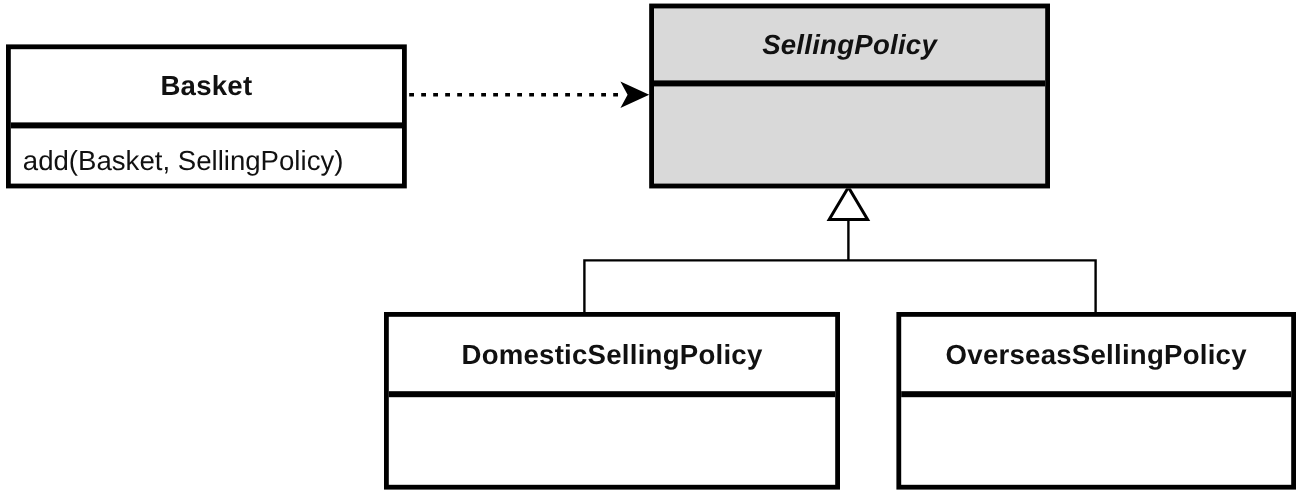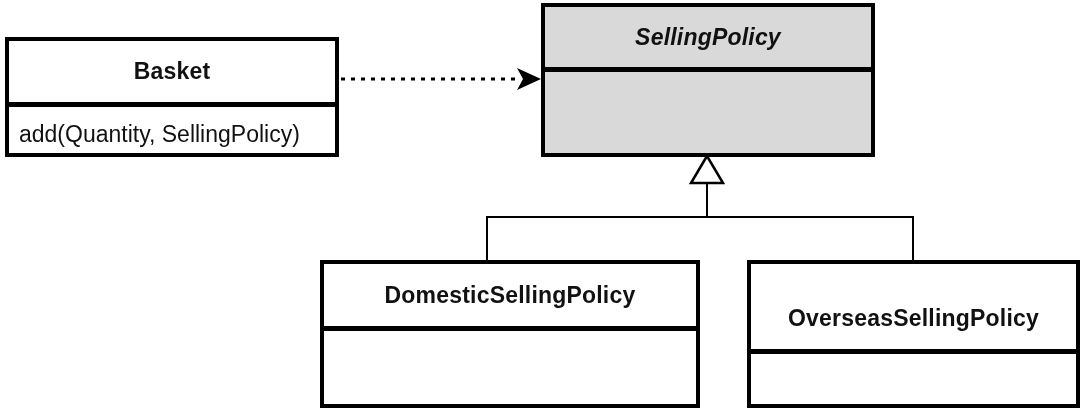--- a/index.html
+++ b/index.html
@@ -51,21 +51,21 @@
     font-size: 23px;
     line-height: 1.2;
   }
   .box-basket   { left: 5px;   top: 5px;   width: 334px; height: 120px; margin-top: 32px; }
   .box-basket .uml-class-title { height: 66px; }
   .box-sellingpolicy { left: 541px; top: 3px; width: 334px; height: 154px; }
   .box-sellingpolicy .uml-class-title { height: 65px; }
   .box-domestic { left: 320px; top: 260px; width: 380px; height: 148px; }
   .box-domestic .uml-class-title { height: 67px; }
   .box-overseas { left: 747px; top: 260px; width: 333px; height: 148px; }
-  .box-overseas .uml-class-title { height: 67px; margin-top: 23px; }
+  .box-overseas .uml-class-title { height: 67px; }
 </style>
 </head>
 <body>
 
 <div class="canvas">
 
   <svg class="connectors" viewBox="0 0 1084 412" xmlns="http://www.w3.org/2000/svg">
 
     <g>
       <line x1="341" y1="79" x2="519" y2="79" stroke="#000000" stroke-width="3" stroke-dasharray="4 6"></line>
@@ -75,21 +75,21 @@
     <g>
       <polyline points="487,261 487,217 913,217 913,261" fill="none" stroke="#000000" stroke-width="2"></polyline>
       <line x1="707" y1="217" x2="707" y2="182" stroke="#000000" stroke-width="2"></line>
       <polygon points="707,156 691,183 723,183" fill="#ffffff" stroke="#000000" stroke-width="2.5"></polygon>
     </g>
   </svg>
 
   <div class="uml-class box-basket">
     <div class="uml-class-title">Basket</div>
     <div class="uml-class-body">
-      <div class="uml-method">add(Quantity, SellingPolicy)</div>
+      <div class="uml-method">add(Basket, SellingPolicy)</div>
     </div>
   </div>
 
   <div class="uml-class abstract box-sellingpolicy">
     <div class="uml-class-title">SellingPolicy</div>
   </div>
 
   <div class="uml-class box-domestic">
     <div class="uml-class-title">DomesticSellingPolicy</div>
     <div class="uml-class-body"></div>

